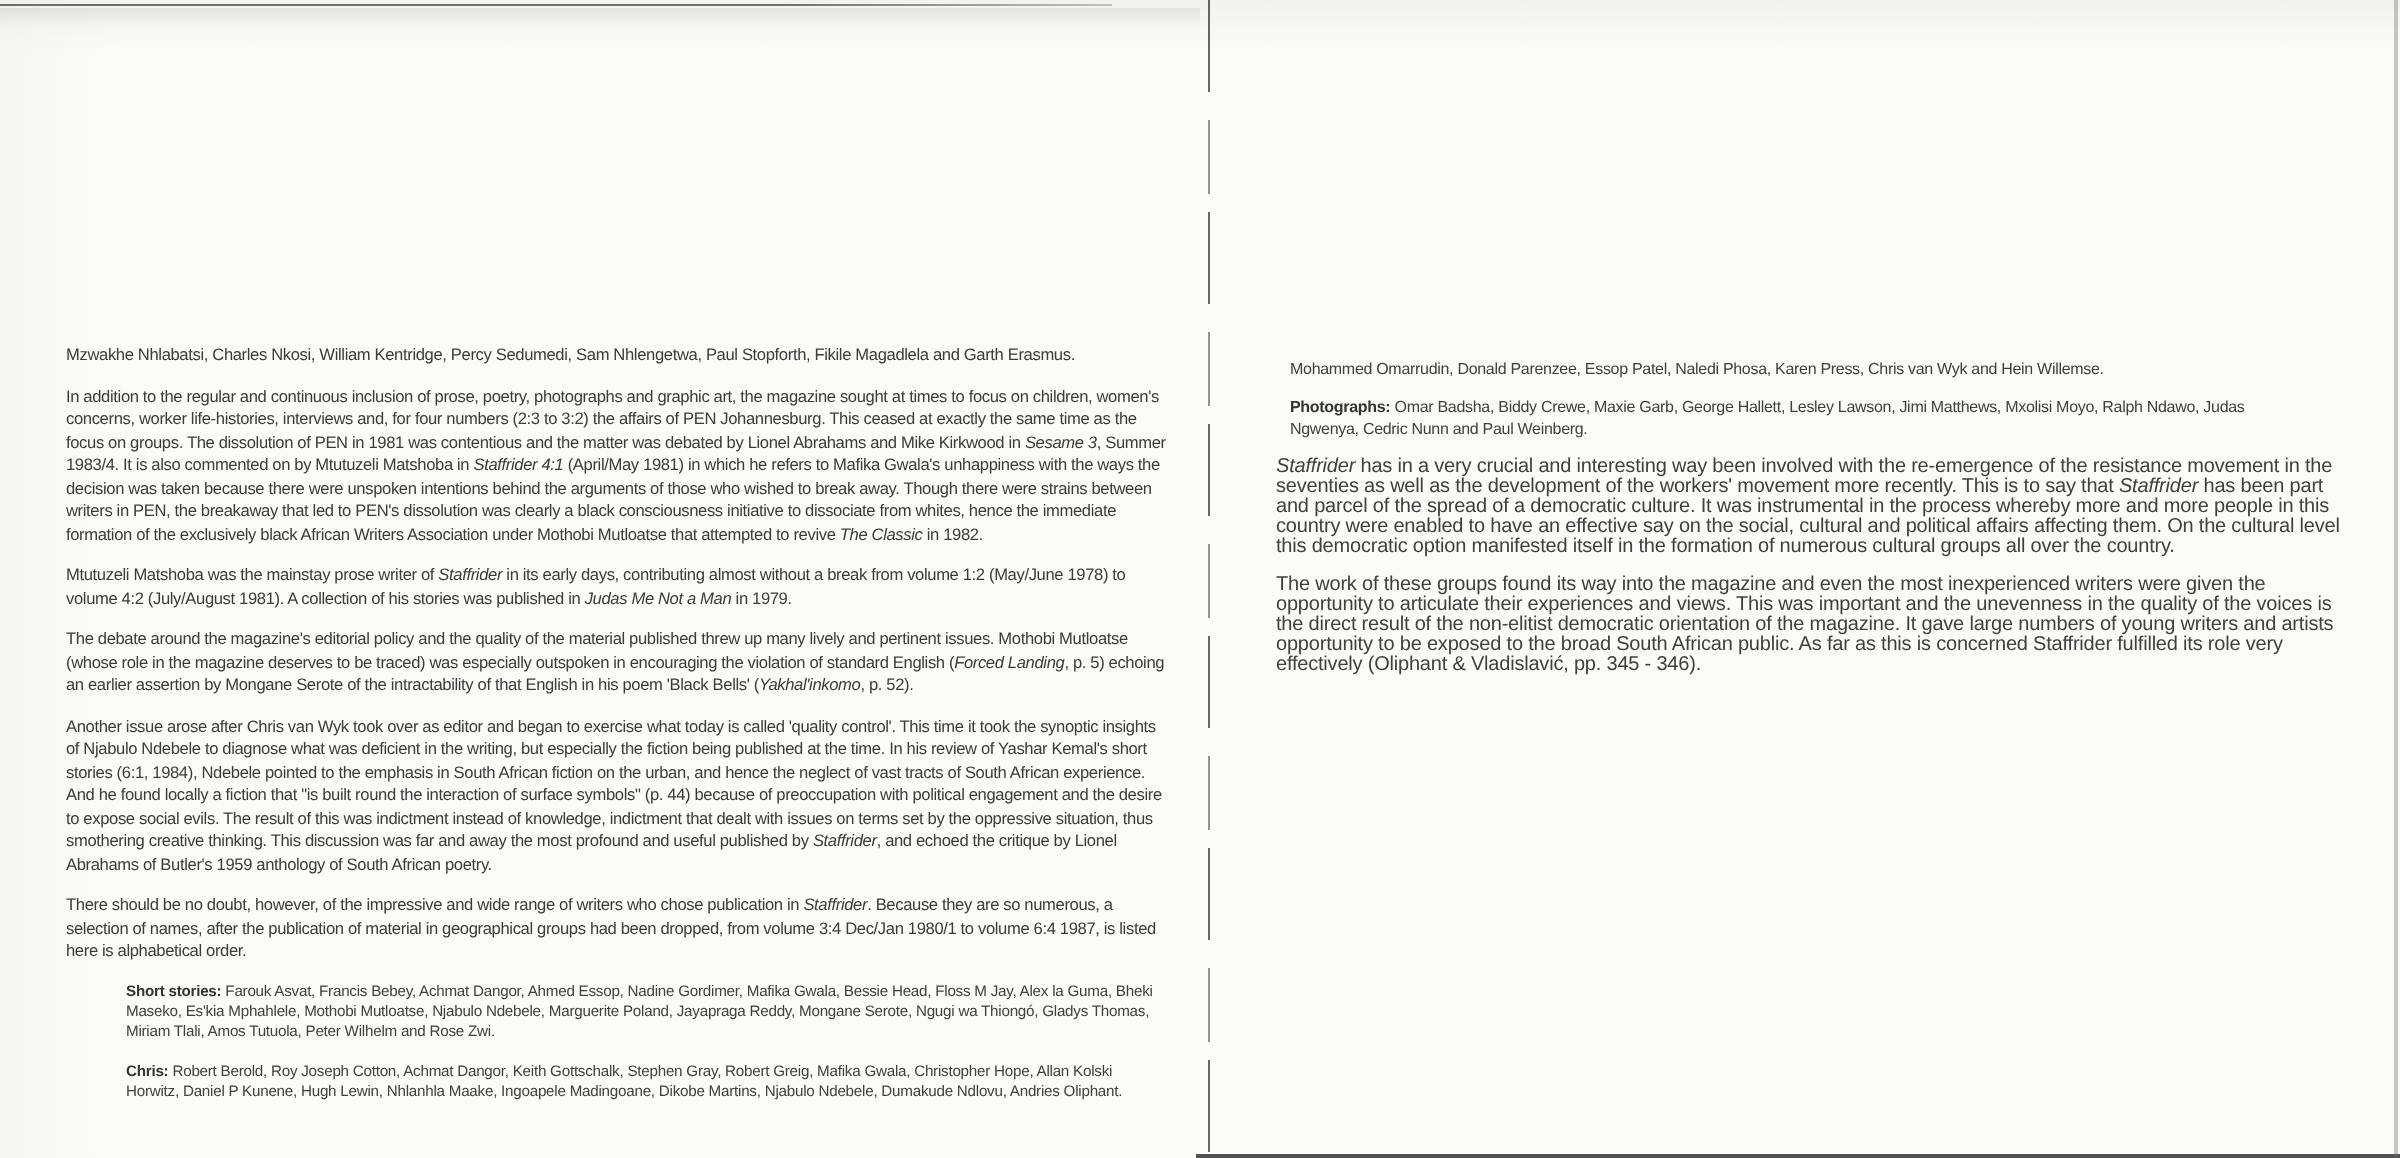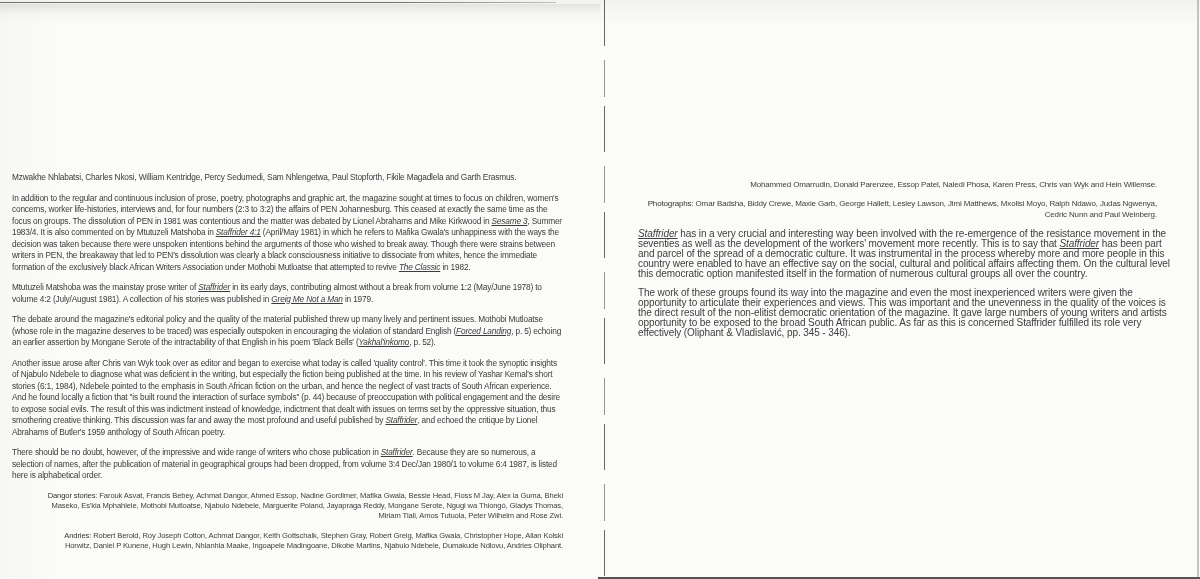--- a/index.html
+++ b/index.html
@@ -36,63 +36,63 @@
   .bottom-edge-line{
     position:absolute;left:598px;right:0;bottom:0;height:2px;
     background:rgba(35,35,35,0.78);
   }
   .right-edge-line{
     position:absolute;right:1px;top:0;width:2px;height:579px;
     background:rgba(110,110,110,0.38);
   }
   
   .page{position:absolute;}
-  .page-left{left:12px;top:172px;width:551px;}
+  .page-left{left:33px;top:172px;width:551px;}
   .page-right{left:622px;top:180px;width:566px;}
   .body-par{
     font-size:8.3px;line-height:11.5px;letter-spacing:-0.18px;
     margin:0 0 9px 0;color:#3b3b3b;
   }
   .page-right .body-par{
     font-size:9px;line-height:12.4px;letter-spacing:-0.25px;color:#383838;
   }
   .list-par{
     font-size:7.6px;line-height:10.4px;letter-spacing:-0.12px;
-    margin:0 0 9px 30px;color:#404040;text-align:right;
+    margin:0 0 9px 30px;color:#404040;
   }
   .page-right .list-par{
     font-size:8px;line-height:10.4px;letter-spacing:-0.15px;
     margin:0 0 9px 23px;width:512px;
   }
   .quote-par{
     font-size:10px;line-height:10px;letter-spacing:-0.1px;
     margin:0 0 9px 16px;width:540px;color:#404040;
   }
-  .body-par i,.list-par i,.quote-par i{font-style:italic;text-decoration:underline;}
-  .list-par b{font-weight:normal;color:#333;}
+  .body-par i,.list-par i,.quote-par i{font-style:italic;}
+  .list-par b{font-weight:bold;color:#333;}
 </style>
 </head>
 <body>
 
 <div class="scan-surface"></div>
 <div class="top-edge-line"></div>
 <div class="top-smudge"></div>
 <div class="gutter-line"></div>
 <div class="bottom-edge-line"></div>
 <div class="right-edge-line"></div>
 
 <div class="page page-left">
   <div class="body-par">Mzwakhe Nhlabatsi, Charles Nkosi, William Kentridge, Percy Sedumedi, Sam Nhlengetwa, Paul Stopforth, Fikile Magadlela and Garth Erasmus.</div>
   <div class="body-par">In addition to the regular and continuous inclusion of prose, poetry, photographs and graphic art, the magazine sought at times to focus on children, women's concerns, worker life-histories, interviews and, for four numbers (2:3 to 3:2) the affairs of PEN Johannesburg. This ceased at exactly the same time as the focus on groups. The dissolution of PEN in 1981 was contentious and the matter was debated by Lionel Abrahams and Mike Kirkwood in <i>Sesame 3</i>, Summer 1983/4. It is also commented on by Mtutuzeli Matshoba in <i>Staffrider 4:1</i> (April/May 1981) in which he refers to Mafika Gwala's unhappiness with the ways the decision was taken because there were unspoken intentions behind the arguments of those who wished to break away. Though there were strains between writers in PEN, the breakaway that led to PEN's dissolution was clearly a black consciousness initiative to dissociate from whites, hence the immediate formation of the exclusively black African Writers Association under Mothobi Mutloatse that attempted to revive <i>The Classic</i> in 1982.</div>
-  <div class="body-par">Mtutuzeli Matshoba was the mainstay prose writer of <i>Staffrider</i> in its early days, contributing almost without a break from volume 1:2 (May/June 1978) to volume 4:2 (July/August 1981). A collection of his stories was published in <i>Greig Me Not a Man</i> in 1979.</div>
+  <div class="body-par">Mtutuzeli Matshoba was the mainstay prose writer of <i>Staffrider</i> in its early days, contributing almost without a break from volume 1:2 (May/June 1978) to volume 4:2 (July/August 1981). A collection of his stories was published in <i>Judas Me Not a Man</i> in 1979.</div>
   <div class="body-par">The debate around the magazine's editorial policy and the quality of the material published threw up many lively and pertinent issues. Mothobi Mutloatse (whose role in the magazine deserves to be traced) was especially outspoken in encouraging the violation of standard English (<i>Forced Landing</i>, p. 5) echoing an earlier assertion by Mongane Serote of the intractability of that English in his poem 'Black Bells' (<i>Yakhal'inkomo</i>, p. 52).</div>
   <div class="body-par">Another issue arose after Chris van Wyk took over as editor and began to exercise what today is called 'quality control'. This time it took the synoptic insights of Njabulo Ndebele to diagnose what was deficient in the writing, but especially the fiction being published at the time. In his review of Yashar Kemal's short stories (6:1, 1984), Ndebele pointed to the emphasis in South African fiction on the urban, and hence the neglect of vast tracts of South African experience. And he found locally a fiction that "is built round the interaction of surface symbols" (p. 44) because of preoccupation with political engagement and the desire to expose social evils. The result of this was indictment instead of knowledge, indictment that dealt with issues on terms set by the oppressive situation, thus smothering creative thinking. This discussion was far and away the most profound and useful published by <i>Staffrider</i>, and echoed the critique by Lionel Abrahams of Butler's 1959 anthology of South African poetry.</div>
   <div class="body-par">There should be no doubt, however, of the impressive and wide range of writers who chose publication in <i>Staffrider</i>. Because they are so numerous, a selection of names, after the publication of material in geographical groups had been dropped, from volume 3:4 Dec/Jan 1980/1 to volume 6:4 1987, is listed here is alphabetical order.</div>
-  <div class="list-par"><b>Dangor stories:</b>  Farouk Asvat, Francis Bebey, Achmat Dangor, Ahmed Essop, Nadine Gordimer, Mafika Gwala, Bessie Head, Floss M Jay, Alex la Guma, Bheki Maseko, Es'kia Mphahlele, Mothobi Mutloatse, Njabulo Ndebele, Marguerite Poland, Jayapraga Reddy, Mongane Serote, Ngugi wa Thiongó, Gladys Thomas, Miriam Tlali, Amos Tutuola, Peter Wilhelm and Rose Zwi.</div>
-  <div class="list-par"><b>Andries:</b>  Robert Berold, Roy Joseph Cotton, Achmat Dangor, Keith Gottschalk, Stephen Gray, Robert Greig, Mafika Gwala, Christopher Hope, Allan Kolski Horwitz, Daniel P Kunene, Hugh Lewin, Nhlanhla Maake, Ingoapele Madingoane, Dikobe Martins, Njabulo Ndebele, Dumakude Ndlovu, Andries Oliphant.</div>
+  <div class="list-par"><b>Short stories:</b>  Farouk Asvat, Francis Bebey, Achmat Dangor, Ahmed Essop, Nadine Gordimer, Mafika Gwala, Bessie Head, Floss M Jay, Alex la Guma, Bheki Maseko, Es'kia Mphahlele, Mothobi Mutloatse, Njabulo Ndebele, Marguerite Poland, Jayapraga Reddy, Mongane Serote, Ngugi wa Thiongó, Gladys Thomas, Miriam Tlali, Amos Tutuola, Peter Wilhelm and Rose Zwi.</div>
+  <div class="list-par"><b>Chris:</b>  Robert Berold, Roy Joseph Cotton, Achmat Dangor, Keith Gottschalk, Stephen Gray, Robert Greig, Mafika Gwala, Christopher Hope, Allan Kolski Horwitz, Daniel P Kunene, Hugh Lewin, Nhlanhla Maake, Ingoapele Madingoane, Dikobe Martins, Njabulo Ndebele, Dumakude Ndlovu, Andries Oliphant.</div>
 </div>
 
 <div class="page page-right">
   <div class="list-par">Mohammed Omarrudin, Donald Parenzee, Essop Patel, Naledi Phosa, Karen Press, Chris van Wyk and Hein Willemse.</div>
   <div class="list-par"><b>Photographs:</b>  Omar Badsha, Biddy Crewe, Maxie Garb, George Hallett, Lesley Lawson, Jimi Matthews, Mxolisi Moyo, Ralph Ndawo, Judas Ngwenya, Cedric Nunn and Paul Weinberg.</div>
   <div class="quote-par"><i>Staffrider</i> has in a very crucial and interesting way been involved with the re-emergence of the resistance movement in the seventies as well as the development of the workers' movement more recently. This is to say that <i>Staffrider</i> has been part and parcel of the spread of a democratic culture. It was instrumental in the process whereby more and more people in this country were enabled to have an effective say on the social, cultural and political affairs affecting them. On the cultural level this democratic option manifested itself in the formation of numerous cultural groups all over the country.</div>
   <div class="quote-par">The work of these groups found its way into the magazine and even the most inexperienced writers were given the opportunity to articulate their experiences and views. This was important and the unevenness in the quality of the voices is the direct result of the non-elitist democratic orientation of the magazine. It gave large numbers of young writers and artists opportunity to be exposed to the broad South African public. As far as this is concerned Staffrider fulfilled its role very effectively (Oliphant &amp; Vladislavić, pp. 345 - 346).</div>
 </div>
 
 </body></html>

